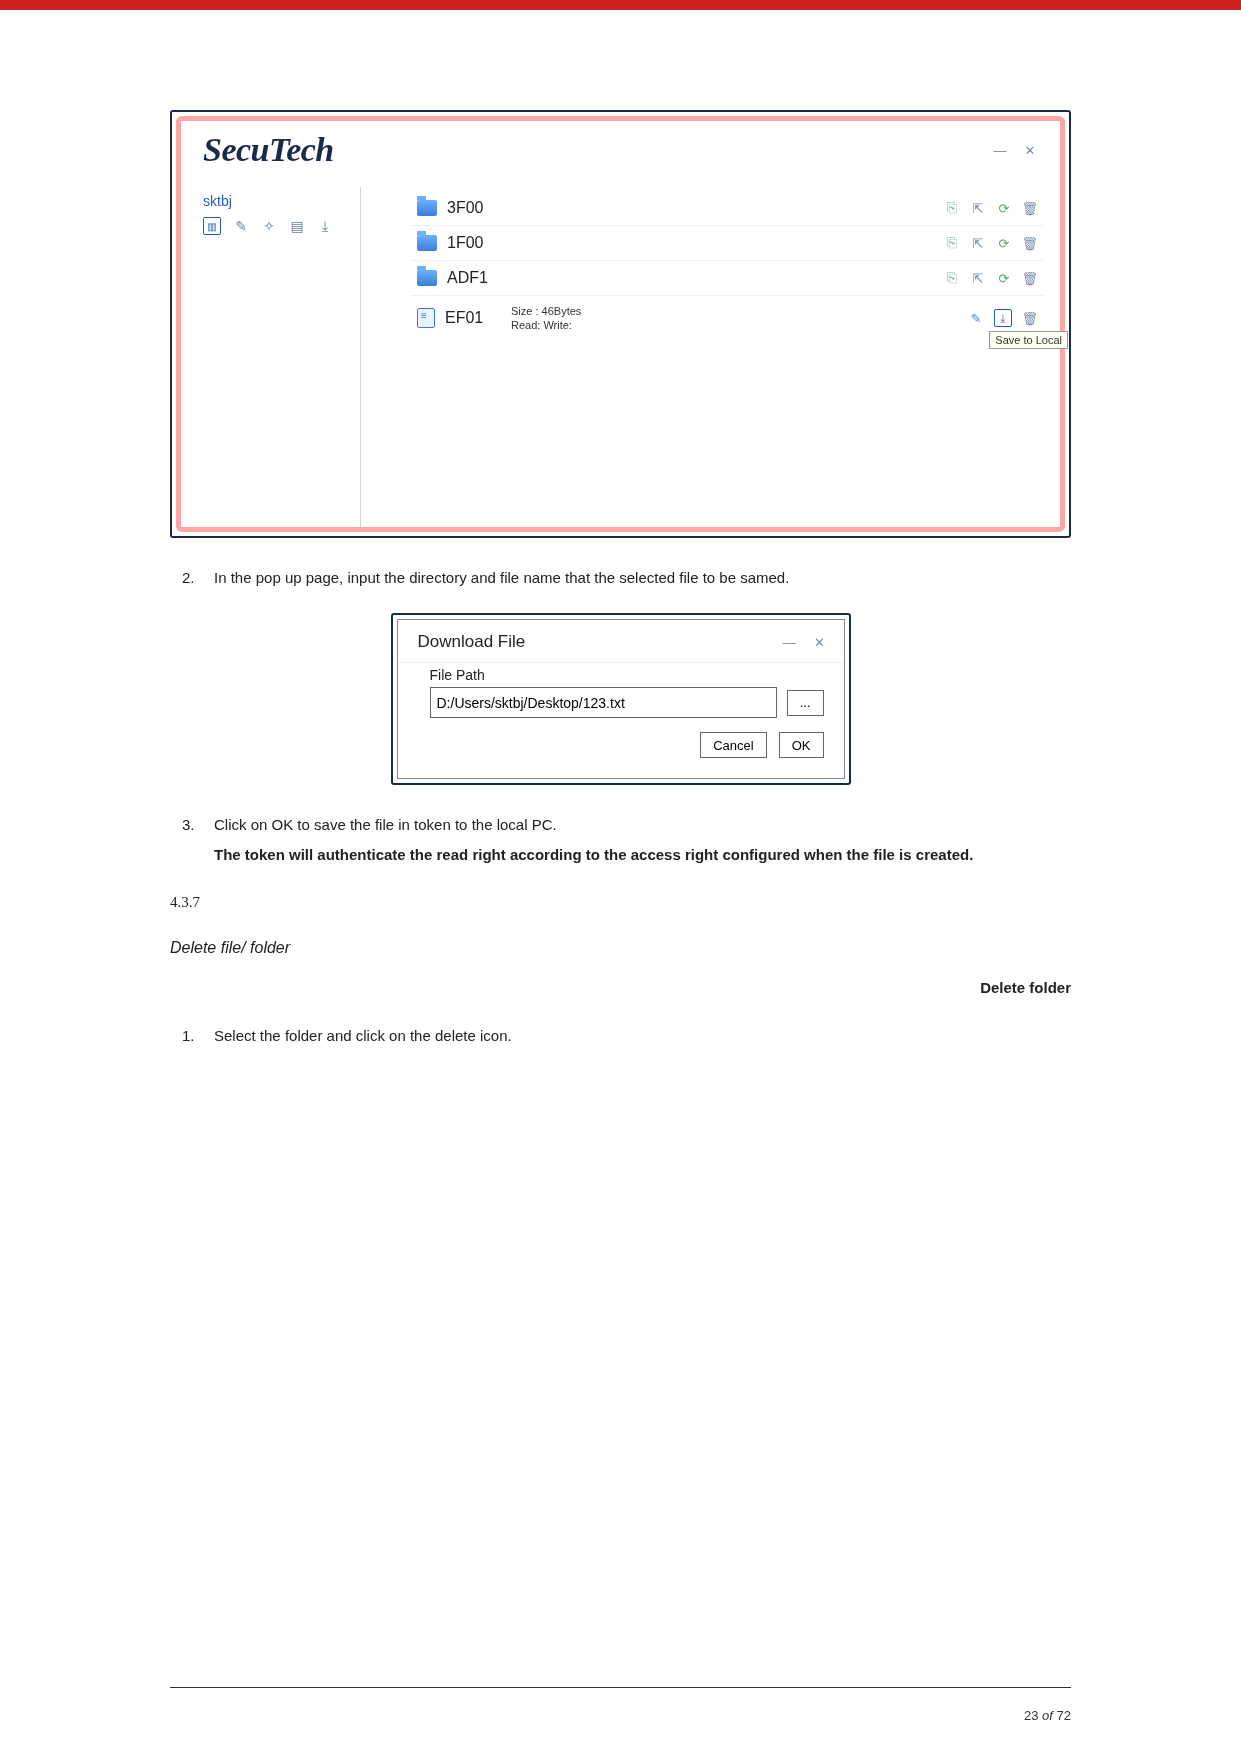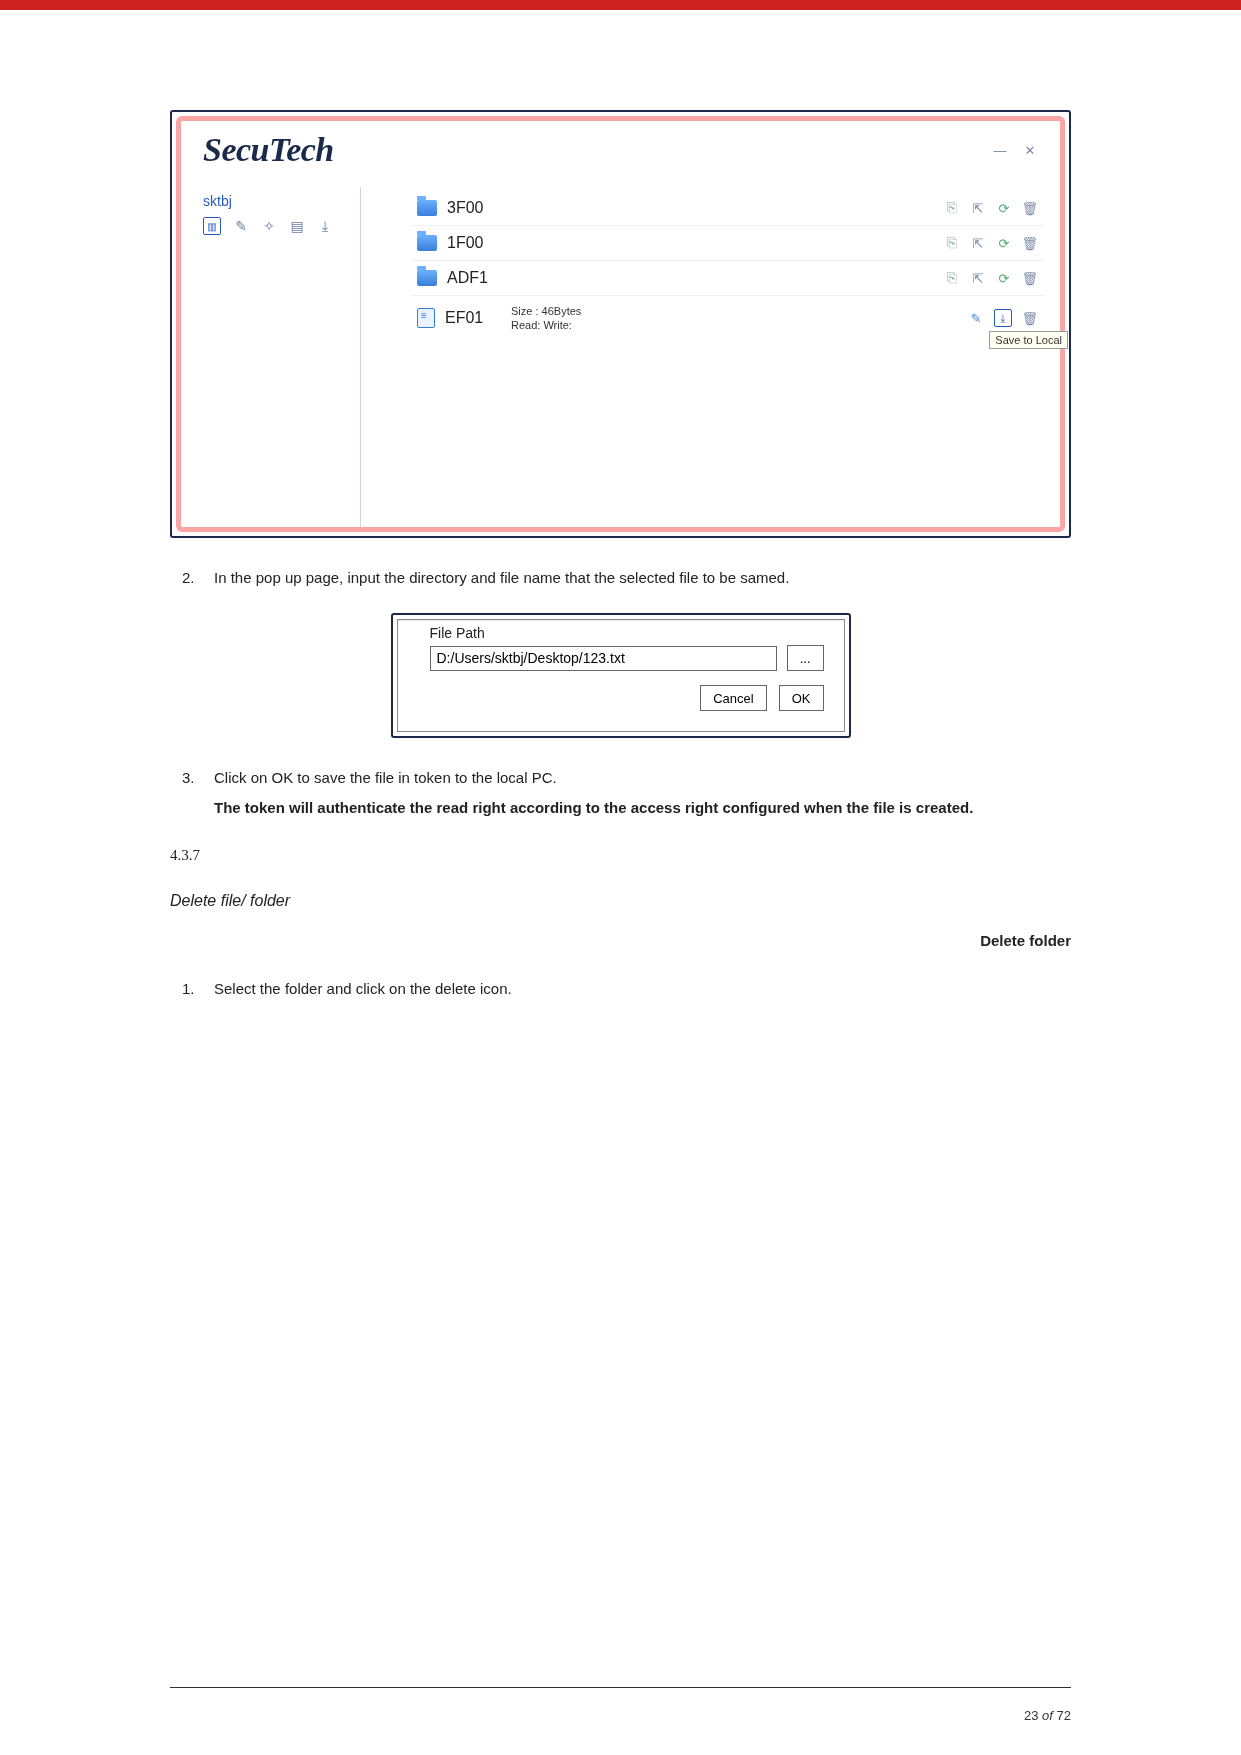--- a/index.html
+++ b/index.html
@@ -46,21 +46,21 @@
   .instr-txt { flex: 1; }
   .instr-sub { margin-left: 44px; line-height: 1.55; font-weight: bold; }
 
   
   .dialog-wrap { width: 460px; margin: 24px auto 28px; border: 2px solid #1b2a4a; border-radius: 3px; padding: 4px; background: #fff; }
   .dialog { border: 1px solid #888; background: #fff; }
   .dialog-title { display: flex; justify-content: space-between; align-items: center; padding: 12px 16px 10px 20px; font-size: 17px; color: #222; }
   .dialog-body { padding: 4px 20px 10px 32px; border-top: 1px solid #eee; }
   .fld-label { font-size: 14px; color: #222; margin-bottom: 4px; }
   .path-row { display: flex; gap: 10px; align-items: center; }
-  .path-input { flex: 1; border: 1px solid #666; padding: 3px 6px; font-size: 14px; height: 25px; background: #fff; }
+  .path-input { flex: 1; border: 1px solid #666; padding: 3px 6px; font-size: 14px; height: 31px; background: #fff; }
   .btn-small { border: 1px solid #666; background: #fff; padding: 2px 12px; font-size: 13px; height: 26px; cursor: pointer; }
   .dialog-actions { display: flex; gap: 12px; justify-content: flex-end; margin: 14px 0 10px; }
 
   .section-num { font-family: Georgia, serif; font-size: 15px; }
   .section-head { display: flex; gap: 28px; margin-top: 28px; font-size: 16px; flex-direction: column; }
   .section-title { font-weight: normal; font-style: italic; }
   .subhead { font-weight: bold; margin-top: 22px; font-size: 15px; text-align: right; }
 
   .footer { position: absolute; bottom: 32px; left: 170px; right: 170px; border-top: 1px solid #333; padding-top: 20px; text-align: right; font-size: 13px; color: #333; }
   .footer em { font-style: italic; }
@@ -150,20 +150,28 @@
 
     <div class="instr-list">
       <div class="instr-item">
         <div class="instr-num">2.</div>
         <div class="instr-txt">In the pop up page, input the directory and file name that the selected file to be samed.</div>
       </div>
     </div>
 
     <div class="dialog-wrap">
       <div class="dialog">
+        <div class="dialog-title">
+          <span>Download File</span>
+          <span>
+            <span class="act">—</span>
+            &nbsp;
+            <span class="act">✕</span>
+          </span>
+        </div>
         <div class="dialog-body">
           <div class="fld-label">File Path</div>
           <div class="path-row">
             <input class="path-input" value="D:/Users/sktbj/Desktop/123.txt" style="">
             <button class="btn-small">...</button>
           </div>
           <div class="dialog-actions">
             <button class="btn-small">Cancel</button>
             <button class="btn-small">OK</button>
           </div>

